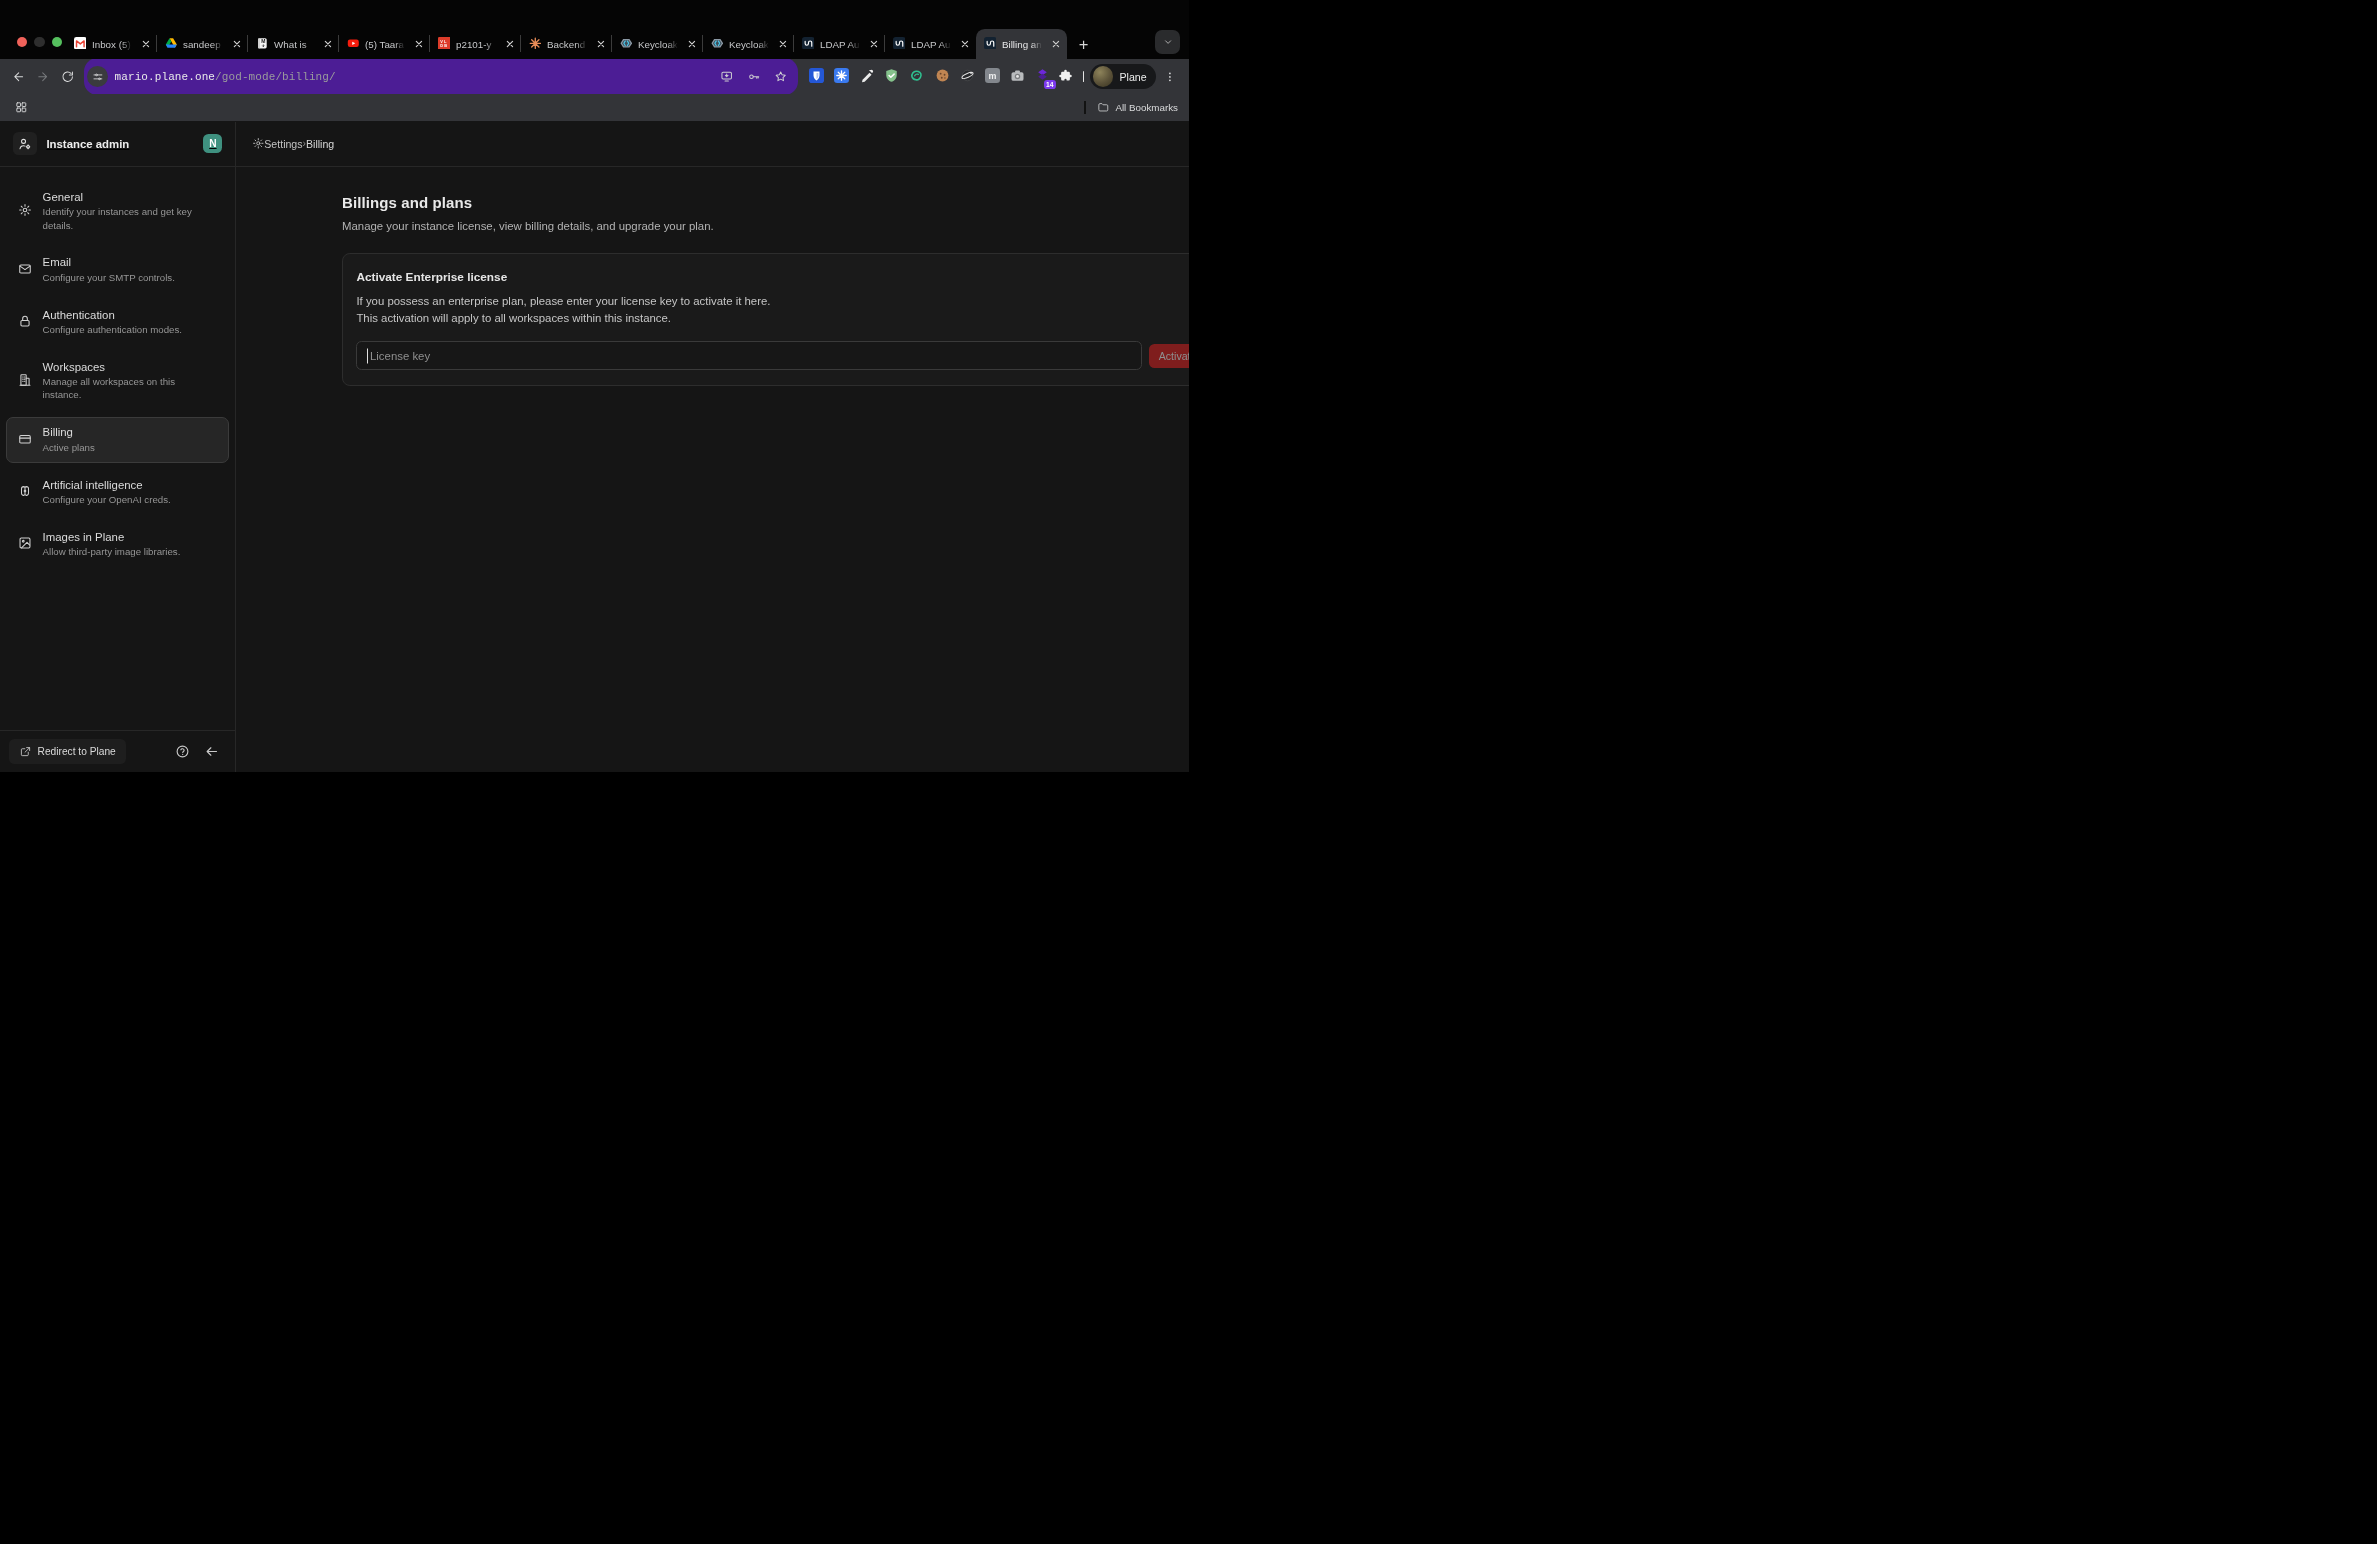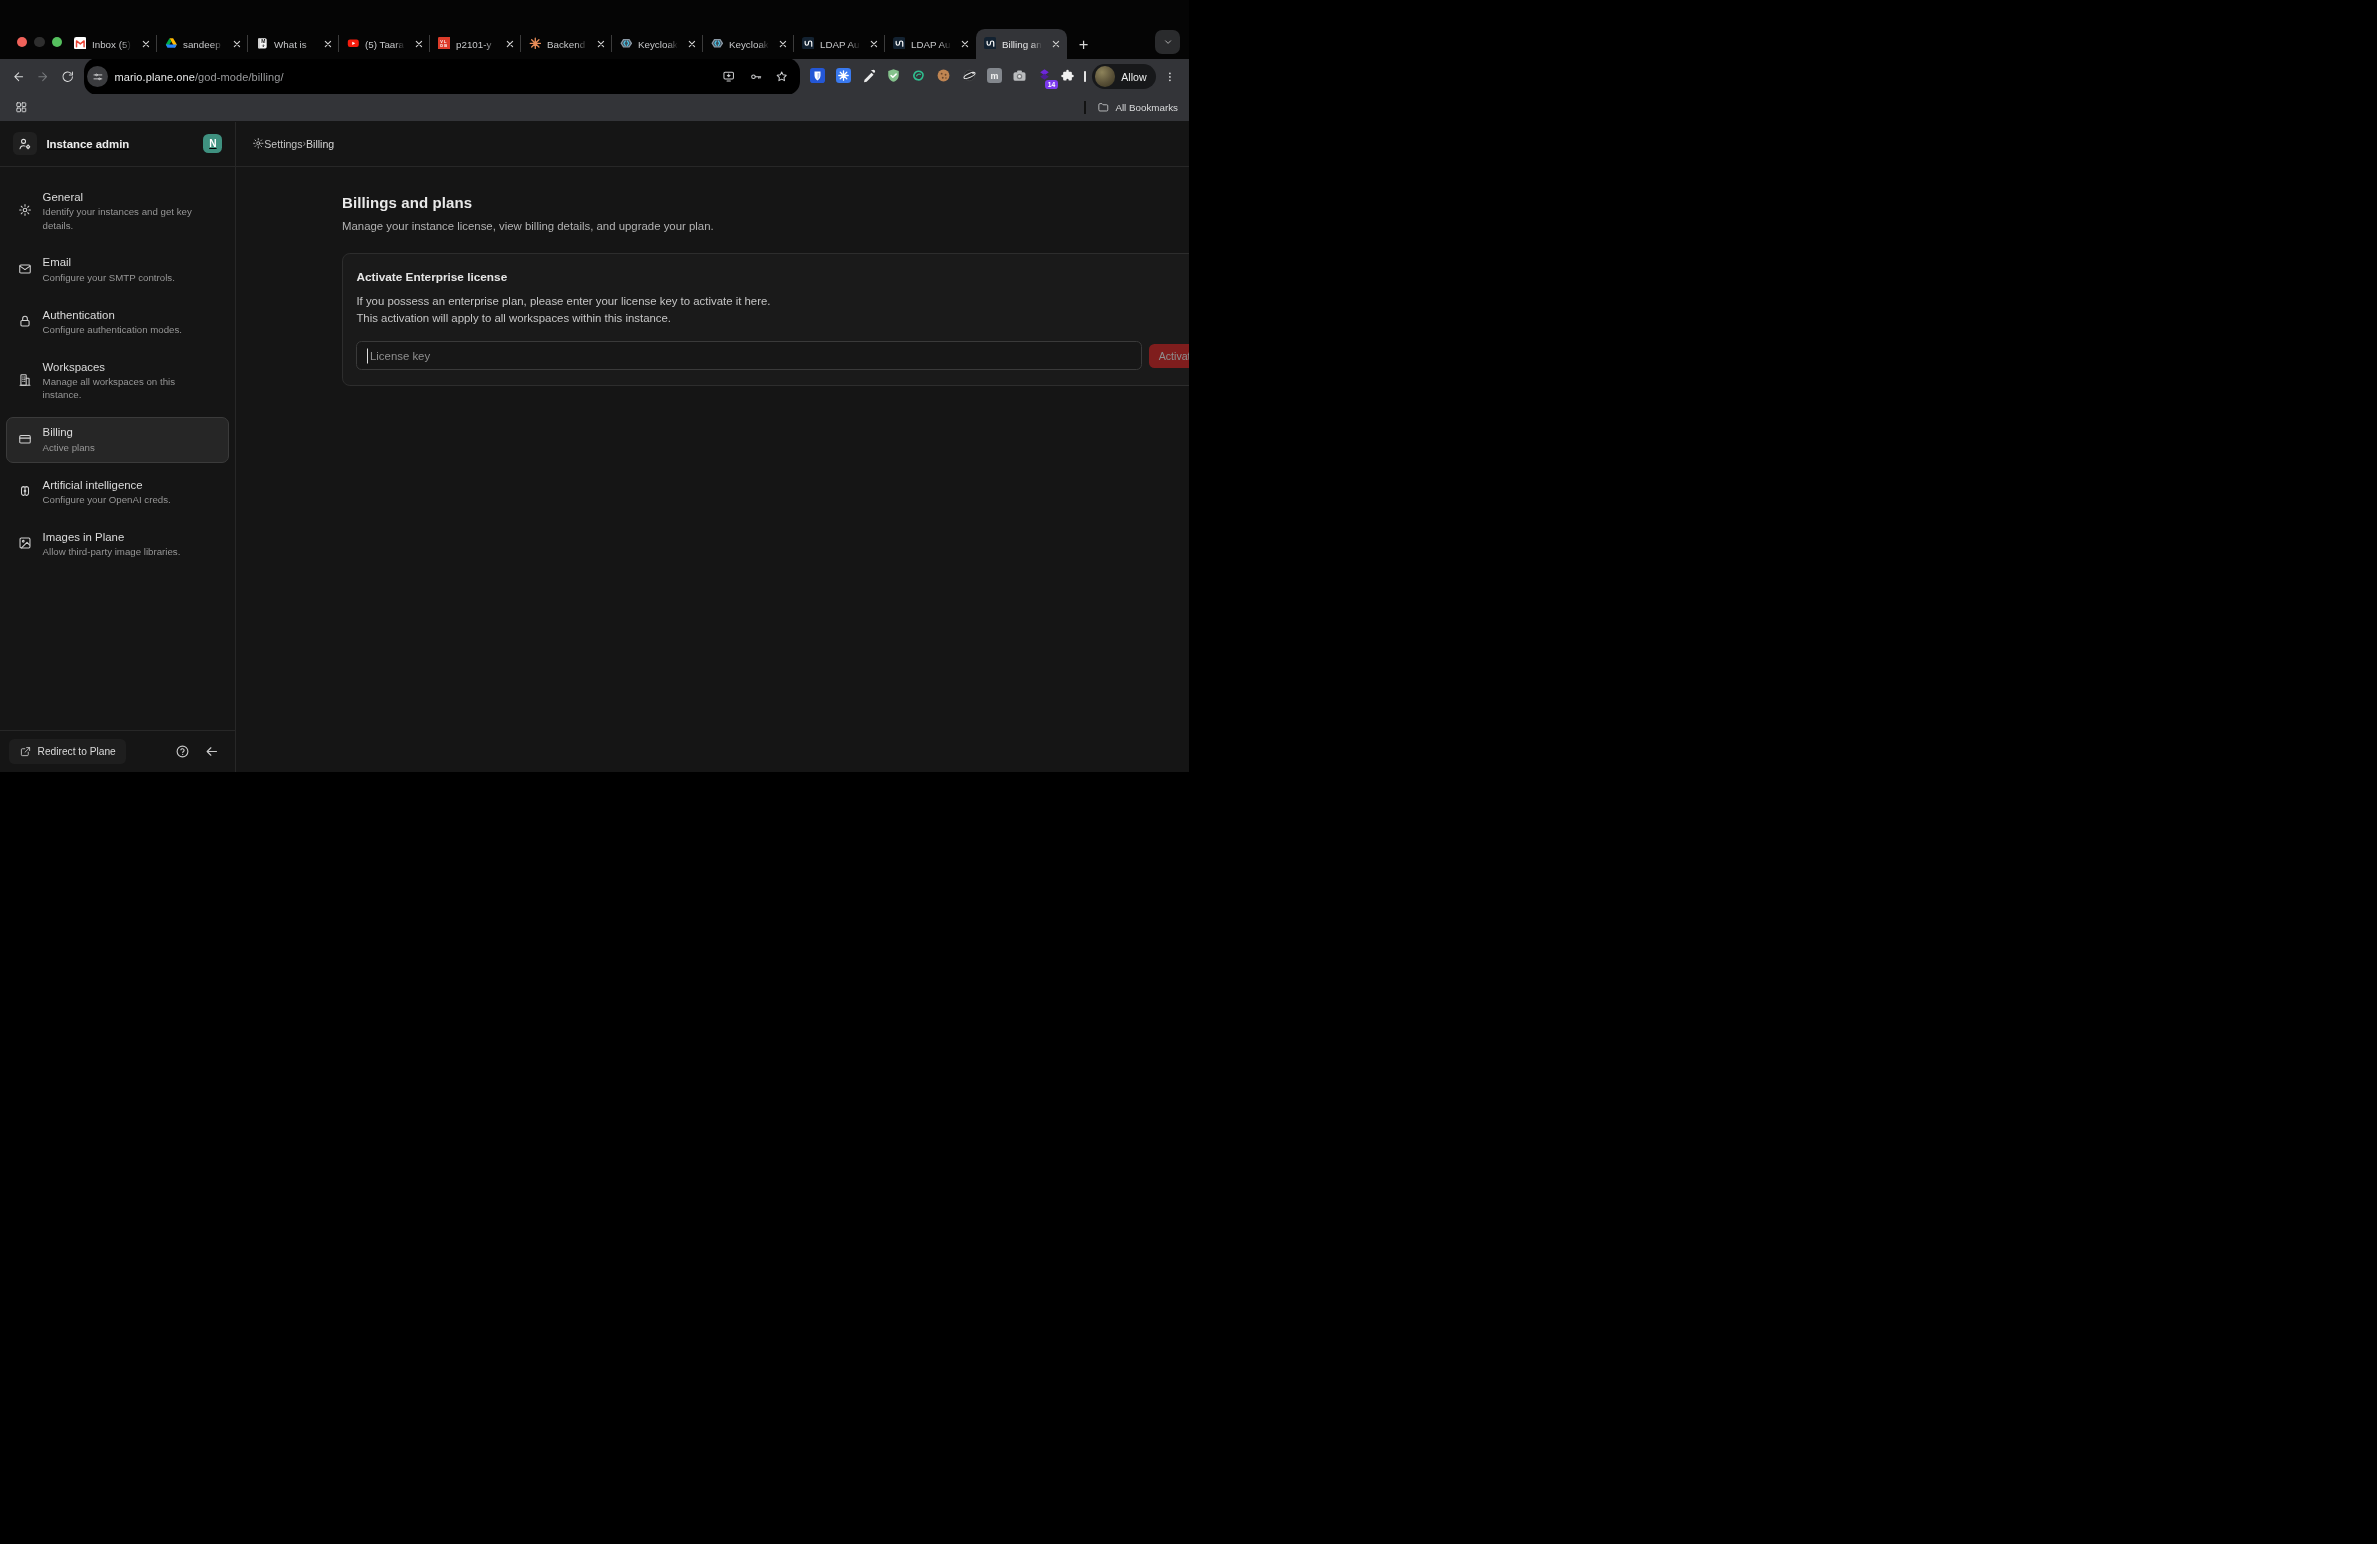--- a/index.html
+++ b/index.html
@@ -32,22 +32,22 @@
     color:#d6d6d6; font-size:16.5px; font-weight:300; border-radius:4.7px; }
   .tabsearch-btn { position:absolute; right:8.6px; bottom:5.5px; width:25px; height:23.6px; border-radius:7px;
     background:#2a2b2d; display:flex; align-items:center; justify-content:center; }
   .tabsearch-btn svg { width:10.2px; height:10.2px; stroke:#d4d4d4; }
 
   
   .toolbar { height:35px; background:#333438; display:flex; align-items:center; padding:0 7.9px 0 6.3px; }
   .navbtn { width:24.4px; height:24.4px; border-radius:50%; display:flex; align-items:center; justify-content:center; flex:0 0 auto; }
   .navbtn svg { width:13.4px; height:13.4px; stroke:#d8d9da; }
   .navbtn.disabled svg { stroke:#77797c; }
-  .omnibox { flex:1; min-width:0; height:37px; background:#000000; border-radius:13.4px; margin:0 6.3px 0 4.7px;
-    display:flex; align-items:center; padding:0 7.9px 0 3.1px; gap:6.3px; }
+  .omnibox { flex:1; min-width:0; height:37px; background:#4c1d95; border-radius:13.4px; margin:0 6.3px 0 4.7px;
+    display:flex; align-items:center; padding:0 7.9px 0 3.1px; gap:6.3px;font-family:Liberation Mono, monospace; }
   .siteinfo { width:21px; height:21px; border-radius:50%; background:#3a3b3e; display:flex; align-items:center; justify-content:center; flex:0 0 auto; }
   .siteinfo svg { width:11.8px; height:11.8px; stroke:#d8d9da; }
   .url { flex:1; min-width:0; font-size:11px; white-space:nowrap; overflow:hidden; letter-spacing:0.1px; }
   .url .host { color:#e9eaea; }
   .url .path { color:#9a9b9d; }
   .obx-icon { width:20.4px; height:20.4px; display:flex; align-items:center; justify-content:center; flex:0 0 auto; }
   .obx-icon svg { width:13.4px; height:13.4px; stroke:#cfd0d2; }
   .ext-row { display:flex; align-items:center; gap:5.5px; flex:0 0 auto; padding:0 1.6px; }
   .ext { width:19.7px; height:19.7px; position:relative; display:flex; align-items:center; justify-content:center; }
   .ext svg { width:15px; height:15px; }
@@ -475,21 +475,21 @@
         </span>
       </div>
     <div class="puzzle-btn">
       <svg viewBox="0 0 24 24" width="15" height="15">
           <path fill="#f0f0f0" d="M10 3.2a2 2 0 0 1 4 0v1.3h3a2 2 0 0 1 2 2v2.7h1a2 2 0 0 1 0 4h-1v3.3a2 2 0 0 1-2 2h-3.2v-1a1.8 1.8 0 0 0-3.6 0v1H7a2 2 0 0 1-2-2v-3.3H4a2 2 0 0 1 0-4h1V6.5a2 2 0 0 1 2-2h3z"></path>
         </svg>
     </div>
     <div class="tb-divider"></div>
     <div class="profile-chip">
       <span class="avatar"></span>
-      <span class="profile-label">Allow</span>
+      <span class="profile-label">Plane</span>
     </div>
     <div class="menu-btn">
       <svg viewBox="0 0 24 24">
           <circle cx="12" cy="5" r="1.8"></circle>
           <circle cx="12" cy="12" r="1.8"></circle>
           <circle cx="12" cy="19" r="1.8"></circle>
         </svg>
     </div>
   </div>
 

